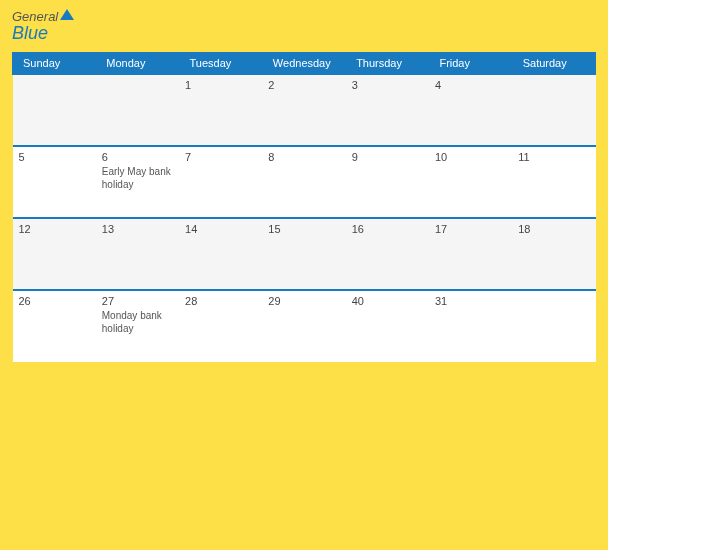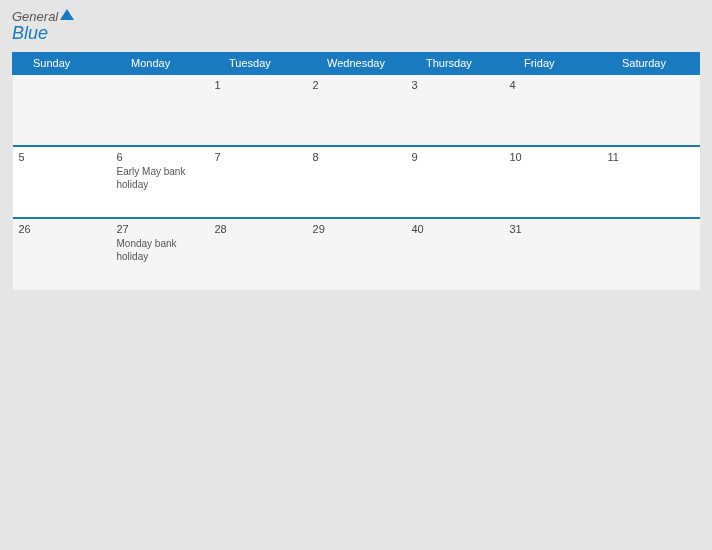--- a/index.html
+++ b/index.html
@@ -5,23 +5,23 @@
     * { margin: 0; padding: 0; box-sizing: border-box; }
     body {
       width: 712px;
       height: 550px;
       background: #fff;
       font-family: Arial, sans-serif;
       overflow: hidden;
     }
 
     .page {
-      width: 712px;
+      width: 608px;
       height: 550px;
-      background: #e5e5e5;
+      background: #fde047;
       padding: 10px 12px;
     }
 
     
     .header {
       display: flex;
       align-items: center;
       justify-content: space-between;
       margin-bottom: 8px;
     }
@@ -74,21 +74,21 @@
     }
 
     .calendar-table thead tr {
       background-color: #1a7abf;
     }
 
     .calendar-table thead th {
       color: #fff;
       font-size: 11px;
       font-weight: normal;
-      padding: 4px 20px;
+      padding: 4px 10px;
       text-align: left;
       border: 1px solid #1a7abf;
     }
 
     .calendar-table tbody tr {
       height: 72px;
     }
 
     .calendar-table tbody tr:nth-child(odd) {
       background-color: #f5f5f5;
@@ -187,20 +187,43 @@
           </td>
           <td>
             <span class="day-number">10</span>
           </td>
           <td>
             <span class="day-number">11</span>
           </td>
         </tr>
         <tr>
           <td>
+            <span class="day-number">12</span>
+          </td>
+          <td>
+            <span class="day-number">13</span>
+          </td>
+          <td>
+            <span class="day-number">14</span>
+          </td>
+          <td>
+            <span class="day-number">15</span>
+          </td>
+          <td>
+            <span class="day-number">16</span>
+          </td>
+          <td>
+            <span class="day-number">17</span>
+          </td>
+          <td>
+            <span class="day-number">18</span>
+          </td>
+        </tr>
+        <tr>
+          <td>
             <span class="day-number">26</span>
           </td>
           <td><span class="day-number">27</span><span class="event-text">Monday bank holiday</span></td>
           <td>
             <span class="day-number">28</span>
           </td>
           <td>
             <span class="day-number">29</span>
           </td>
           <td>

